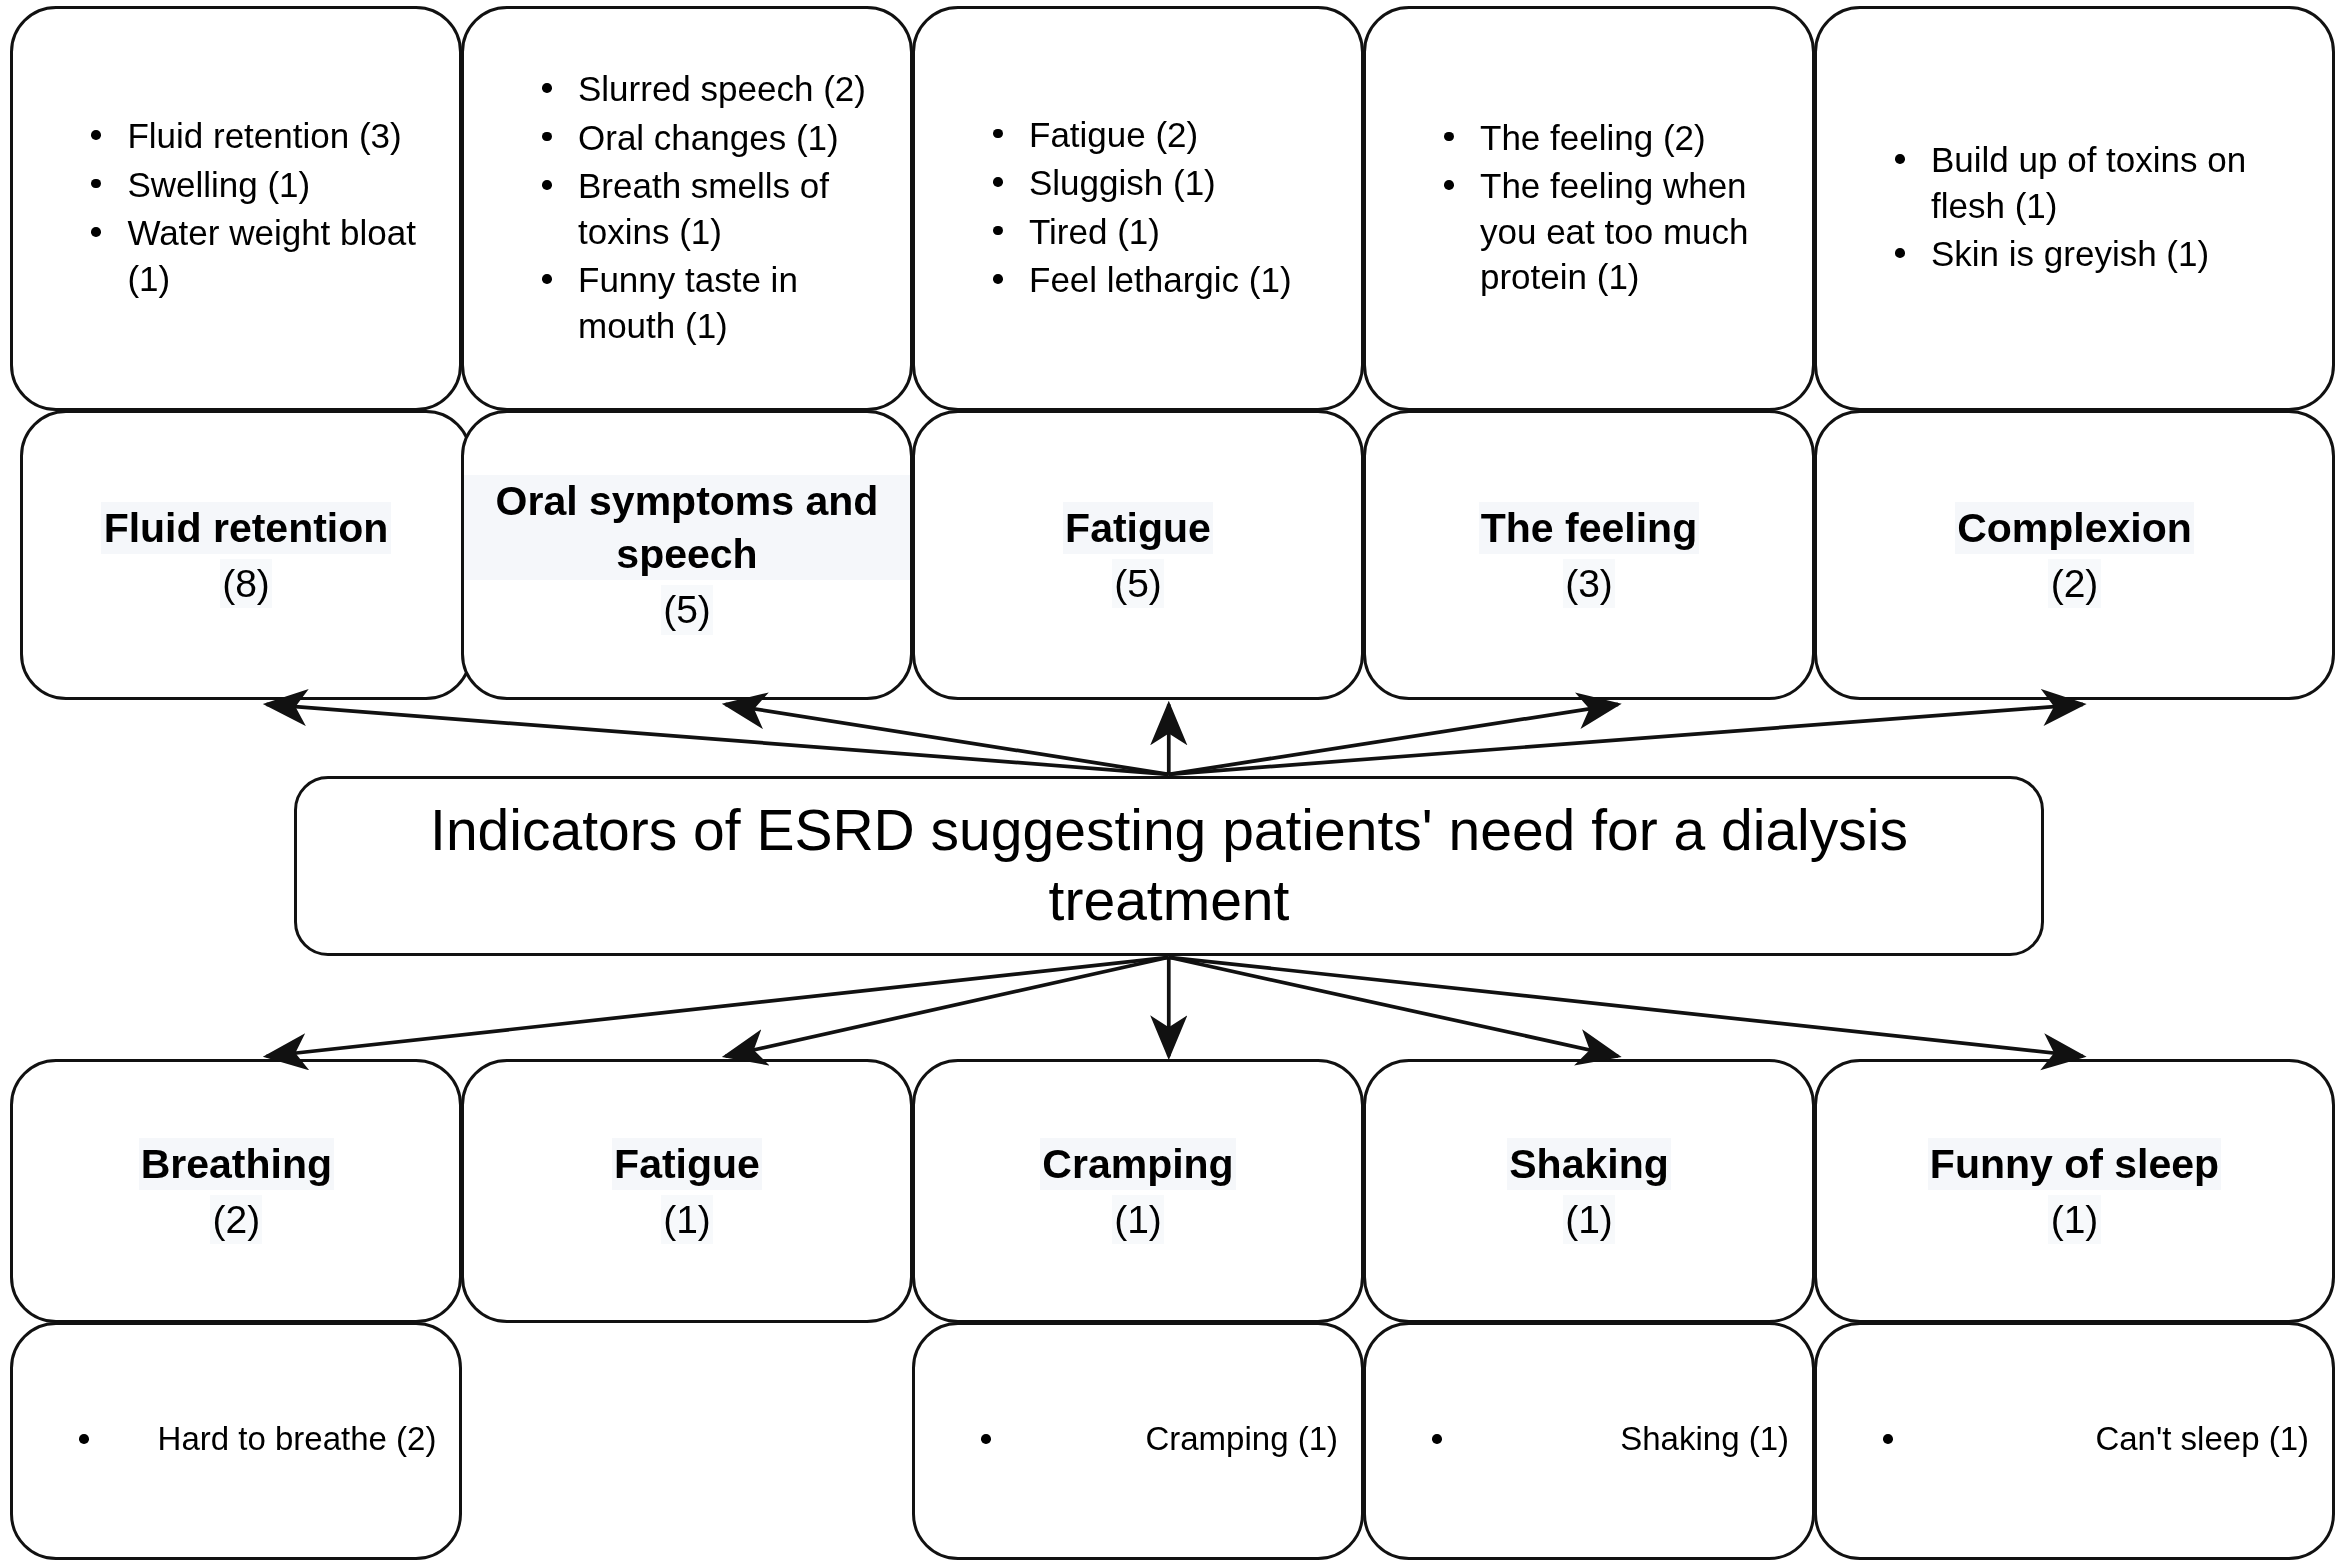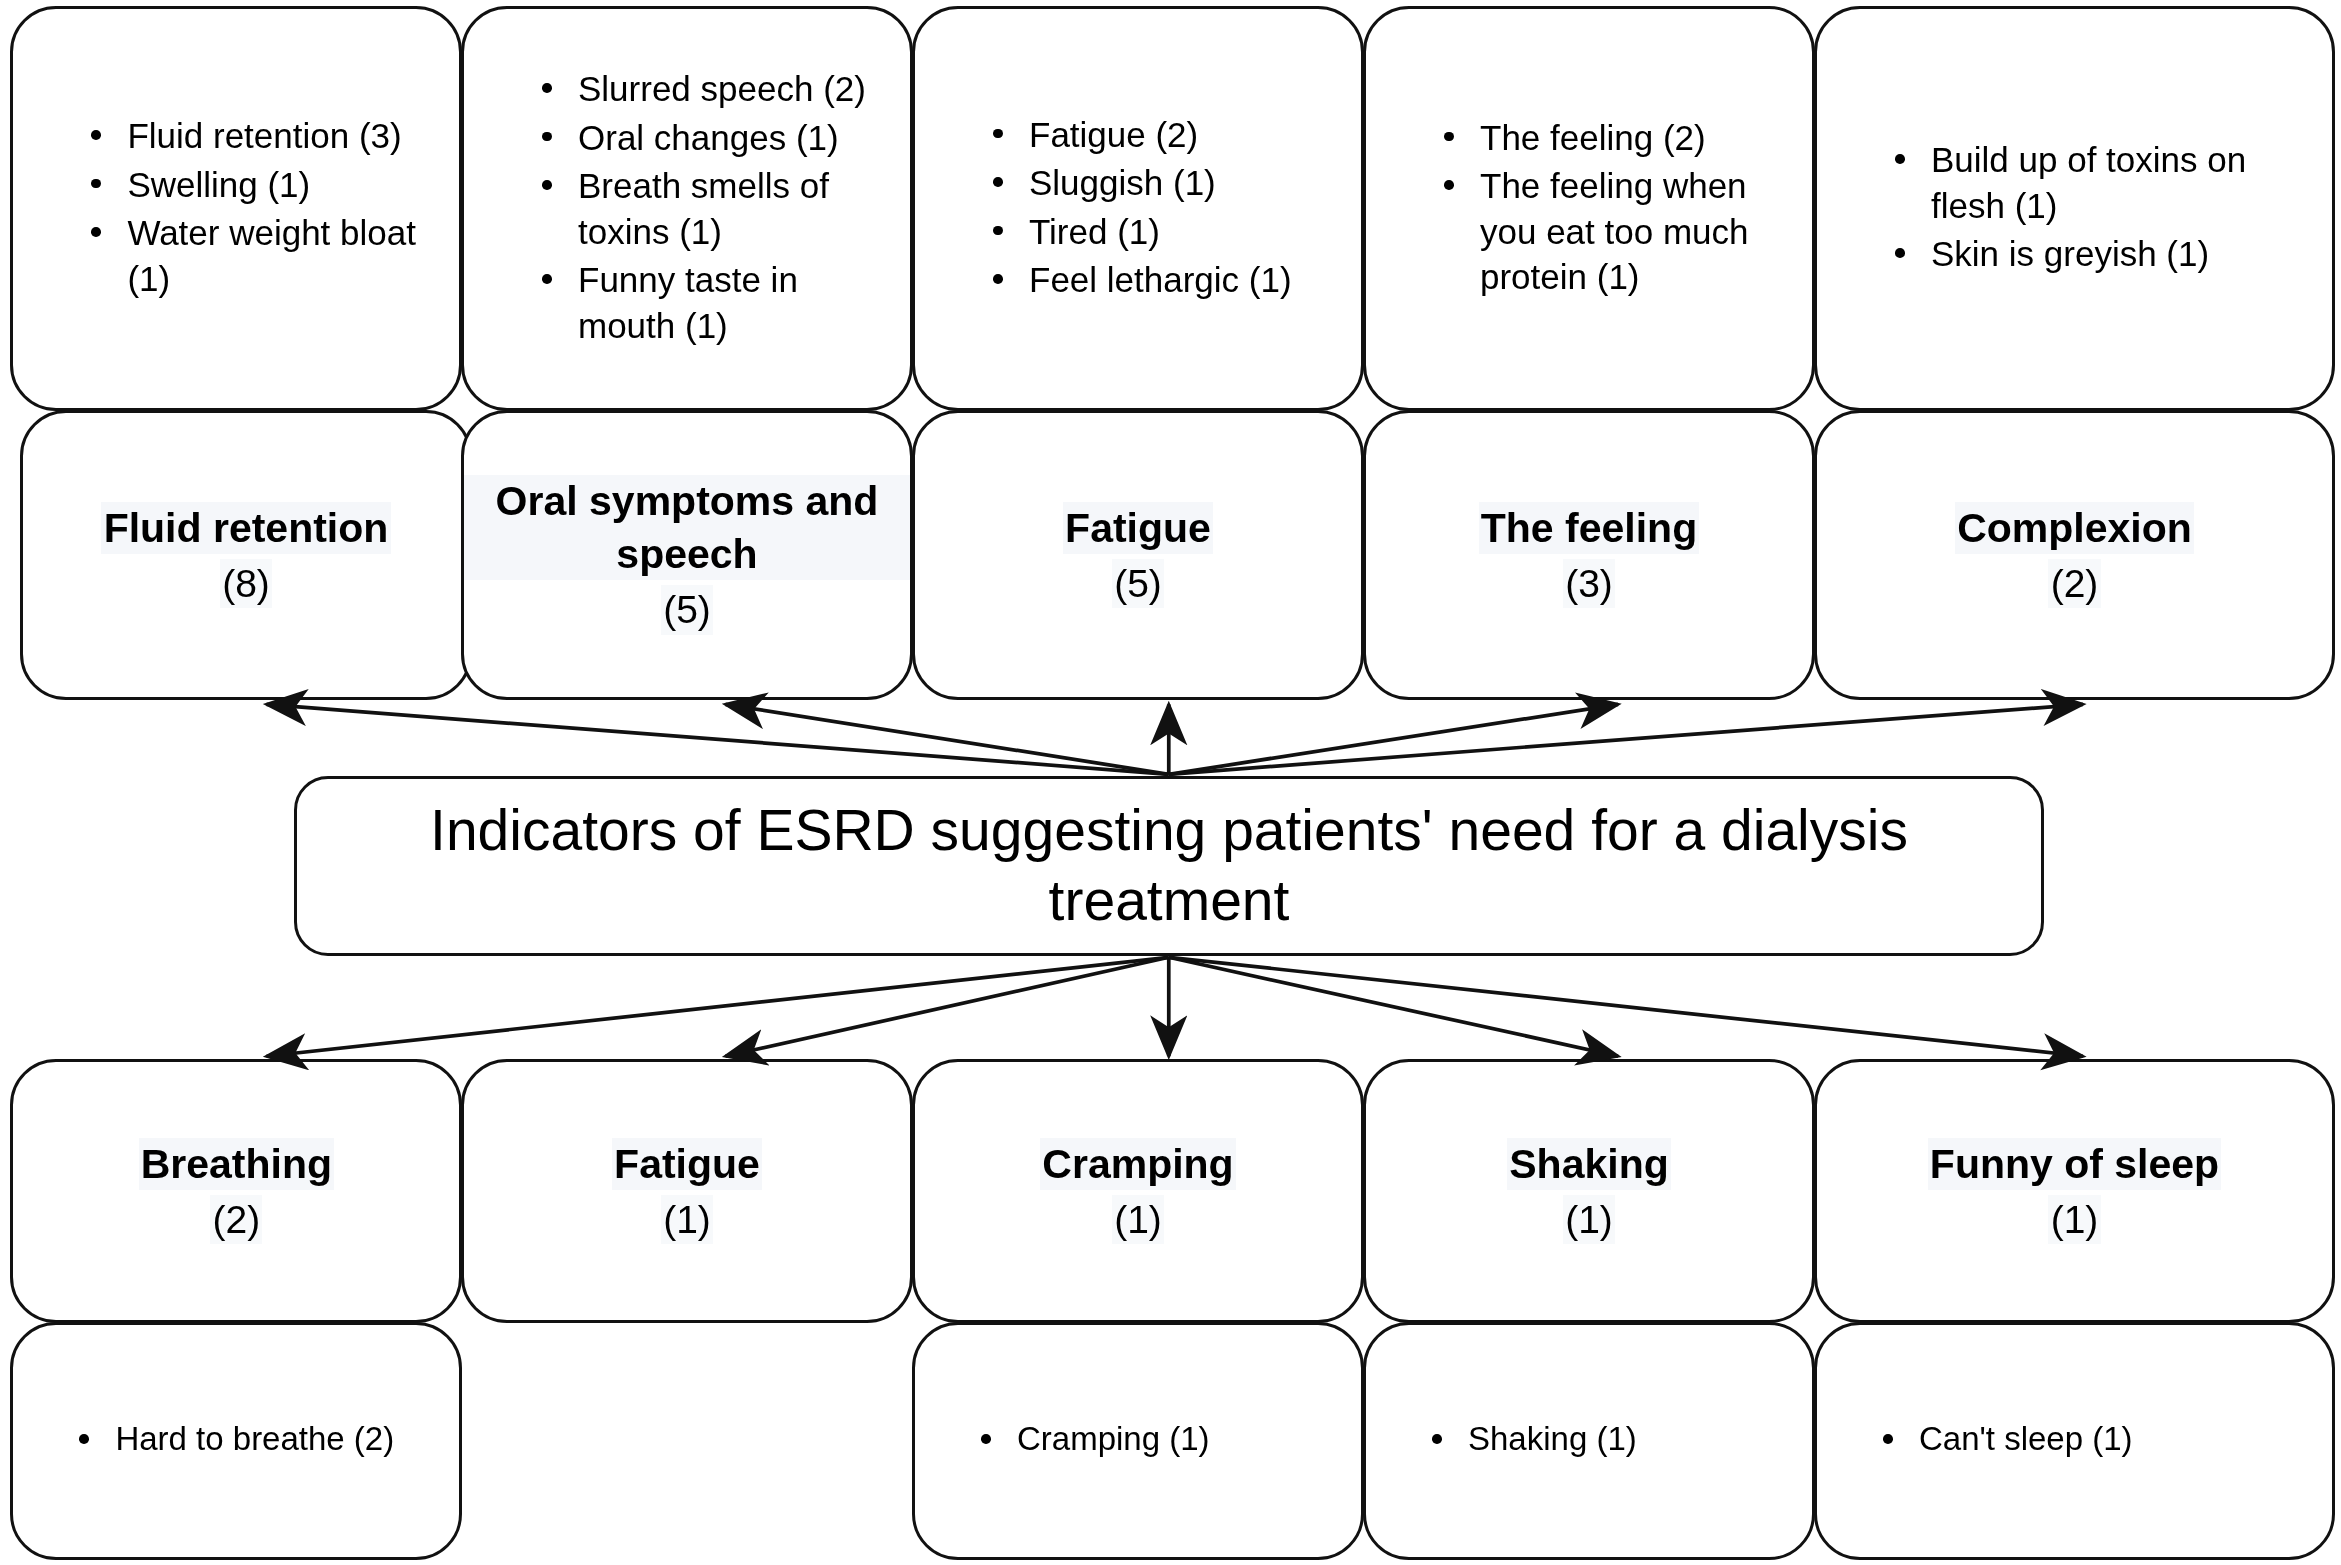--- a/index.html
+++ b/index.html
@@ -53,20 +53,21 @@
     width: 9.7px;
     height: 9.7px;
     border-radius: 50%;
     background: #000000;
   }
 
   
   .bullets.single {
     padding: 0 15px 0 52px;
     font-size: 33px;
+    text-align: right;
   }
   .bullets.single li::before { top: 16.4px; }
 
   
   .cat {
     text-align: center;
     line-height: 1.28;
   }
   .cat .cat-title {
     font-weight: bold;

